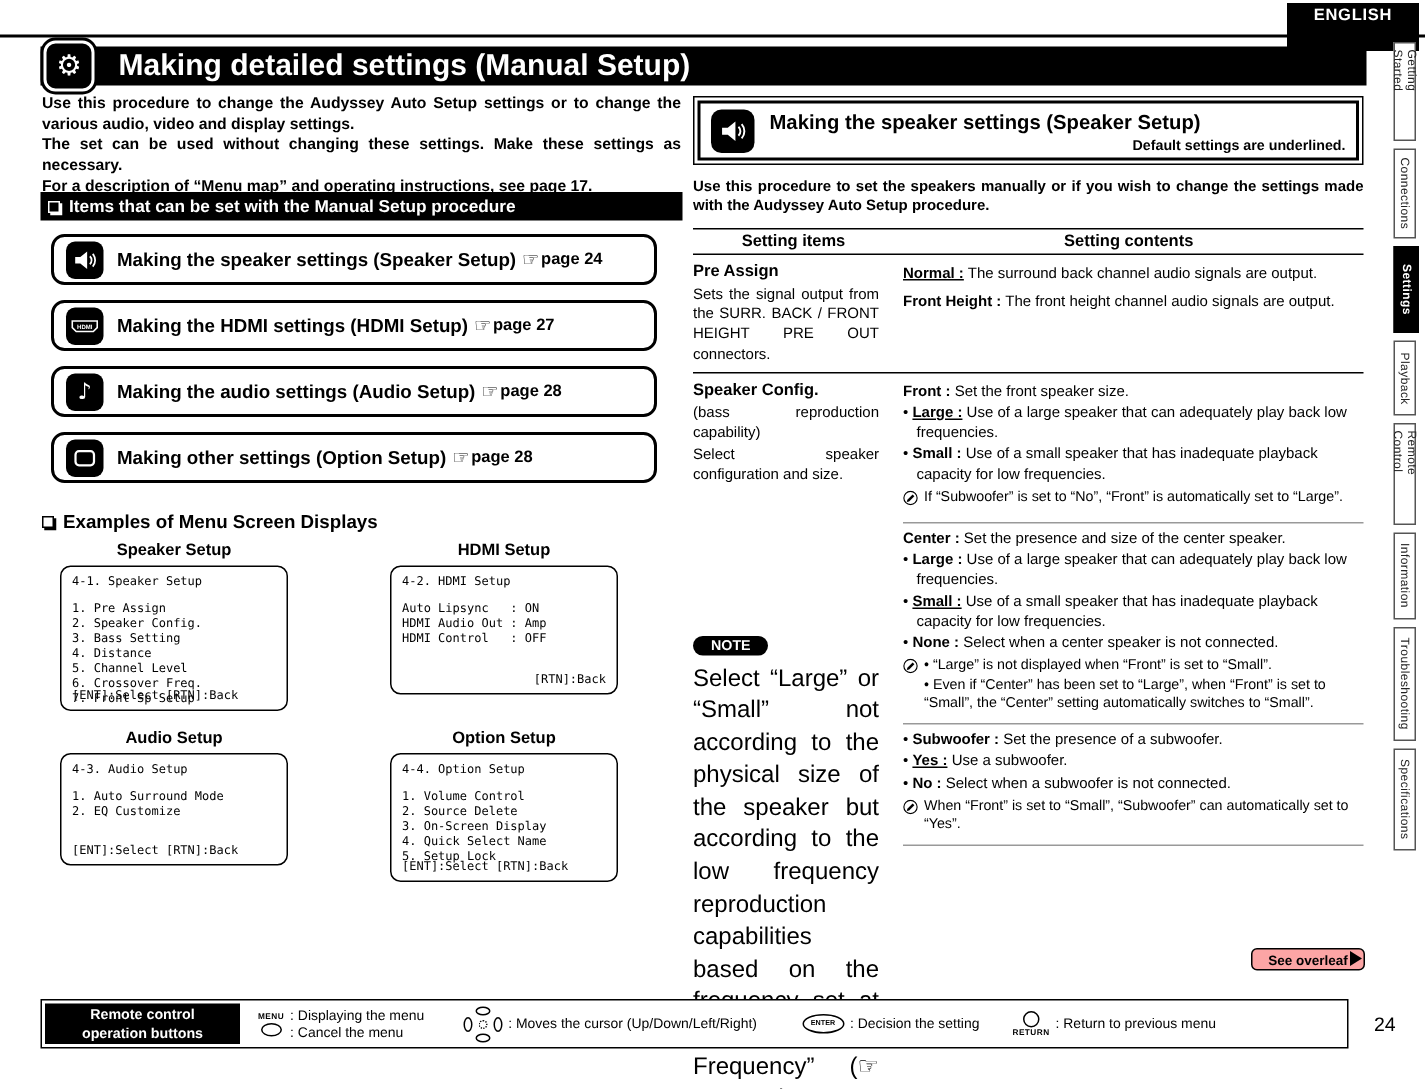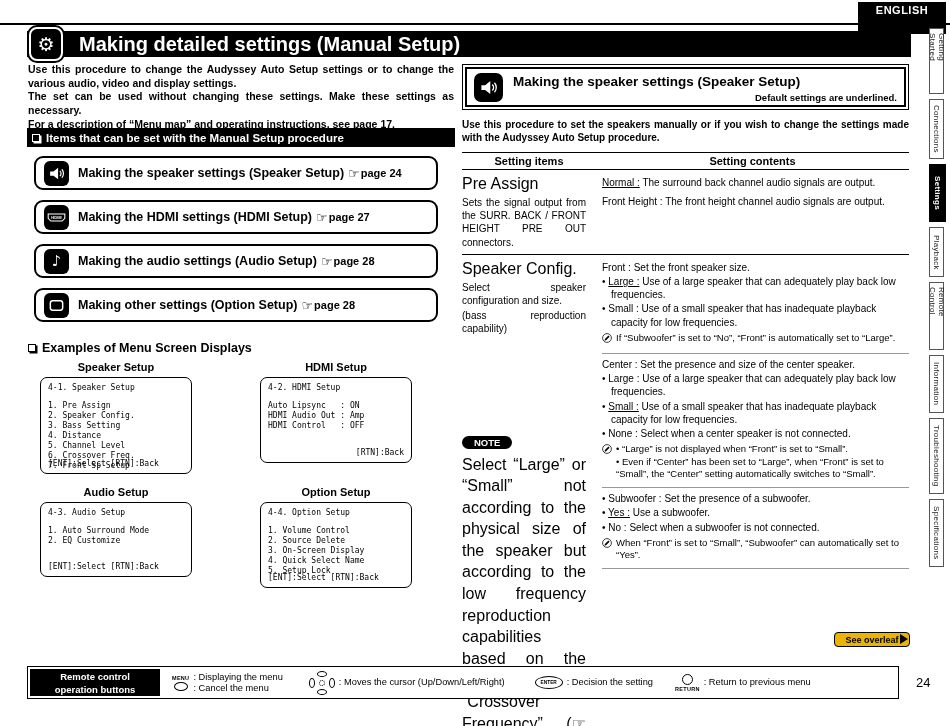--- a/index.html
+++ b/index.html
@@ -52,38 +52,38 @@
 
   .settings-table{position:absolute;left:462px;top:152px;width:447px;font-size:10px}
   .thead{display:flex;border-top:1.5px solid #000;border-bottom:1px solid #000;font-weight:bold;font-size:11px}
   .th-item{width:134px;text-align:center;padding:2px 0;flex:none}
   .th-content{flex:1;text-align:center;padding:2px 0}
   .trow{display:flex}
   .table-rows .trow:first-child{border-bottom:1.5px solid #000}
   .table-rows .trow:first-child .cline{margin-bottom:6px}
   .table-rows .trow:first-child .cgroup{border-bottom:none}
   .tcell-item{width:134px;flex:none;padding:5px 10px 5px 0}
-  .item-title{font-weight:normal;font-size:16px;margin-bottom:3px}
+  .item-title{font-weight:bold;font-size:11px;margin-bottom:3px}
   .item-desc{font-size:10px;line-height:1.32;text-align:justify;margin-top:2px}
   .tcell-content{flex:1;padding:2px 0 2px 6px}
   .cgroup{padding:4px 0 5px;border-bottom:1px solid #999}
   .cline{line-height:1.32;margin-bottom:1px}
   .cline.has-bullet{padding-left:9px;text-indent:-9px}
-  .cline .term{font-weight:normal}
+  .cline .term{font-weight:bold}
   .term.underline{text-decoration:underline}
   .note-line{display:flex;gap:4px;font-size:9.5px;line-height:1.3;margin:3px 0 2px}
   .pencil{flex:none;margin-top:1px}
   .note-bullets{display:block}
   .note-bullet-line{line-height:1.3}
 
   .note-block{margin-top:100px;width:124px}
   .note-badge{display:inline-block;background:#000;color:#fff;font-weight:bold;font-size:9.5px;padding:1px 12px;border-radius:9px}
   .note-text{margin-top:5px;font-size:16px;line-height:1.35;text-align:justify}
 
-  .see-overleaf{position:absolute;left:834px;top:632px;width:76px;height:15px;border:1.5px solid #000;border-radius:4px;font-size:9px;font-weight:bold;display:flex;align-items:center;justify-content:center;background:#eab308}
+  .see-overleaf{position:absolute;left:834px;top:632px;width:76px;height:15px;border:1.5px solid #000;border-radius:4px;font-size:9px;font-weight:bold;display:flex;align-items:center;justify-content:center;background:#fca5a5}
   .see-overleaf::after{content:"";position:absolute;right:1px;top:1px;border-left:8px solid #000;border-top:5.5px solid transparent;border-bottom:5.5px solid transparent}
 
   .tab-rail{position:absolute;left:929px;top:28px;width:19px;display:flex;flex-direction:column;gap:5px}
   .side-tab{writing-mode:vertical-rl;font-size:8px;letter-spacing:.3px;border:1px solid #555;color:#222;background:#fff;display:flex;align-items:center;justify-content:center;width:15px;padding:4px 0}
   .side-tab.active{background:#000;color:#fff;font-weight:bold;border-color:#000;width:17px}
   .side-tab:nth-child(1){height:66px}
   .side-tab:nth-child(2){height:60px}
   .side-tab:nth-child(3){height:58px}
   .side-tab:nth-child(4){height:50px}
   .side-tab:nth-child(5){height:68px}
@@ -276,22 +276,22 @@
           <div class="tcell-content">
             <div class="cgroup">
               <div class="cline"><span class="term underline">Normal :</span><span class="line-text"> The surround back channel audio signals are output.</span></div>
               <div class="cline"><span class="term">Front Height :</span><span class="line-text"> The front height channel audio signals are output.</span></div>
             </div>
           </div>
         </div>
         <div class="trow">
           <div class="tcell-item">
             <div class="item-title">Speaker Config.</div>
+            <div class="item-desc">(bass reproduction capability)</div>
             <div class="item-desc">Select speaker configuration and size.</div>
-            <div class="item-desc">(bass reproduction capability)</div>
             <div class="note-block"><span class="note-badge">NOTE</span><div class="note-text">Select “Large” or “Small” not according to the physical size of the speaker but according to the low frequency reproduction capabilities based on the frequency set at “Crossover Frequency” (☞page 26).</div></div>
           </div>
           <div class="tcell-content">
             <div class="cgroup">
               <div class="cline"><span class="term">Front :</span><span class="line-text"> Set the front speaker size.</span></div>
               <div class="cline has-bullet"><span class="bullet-dot">• </span><span class="term underline">Large :</span><span class="line-text"> Use of a large speaker that can adequately play back low frequencies.</span></div>
               <div class="cline has-bullet"><span class="bullet-dot">• </span><span class="term">Small :</span><span class="line-text"> Use of a small speaker that has inadequate playback capacity for low frequencies.</span></div>
               <div class="cline note-line">
                 <span class="pencil"><svg width="10" height="10" viewBox="0 0 12 12">
                     <circle cx="6" cy="6" r="5.3" fill="none" stroke="#000" stroke-width="0.9"></circle>

